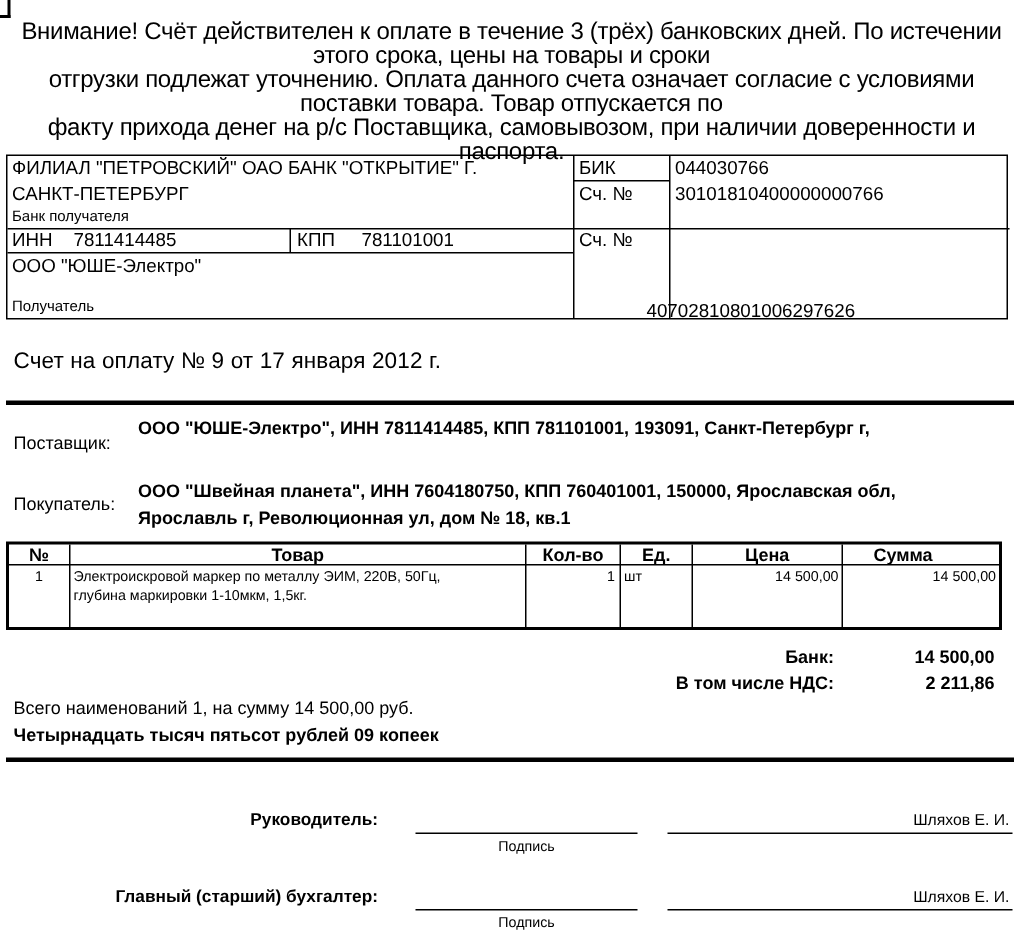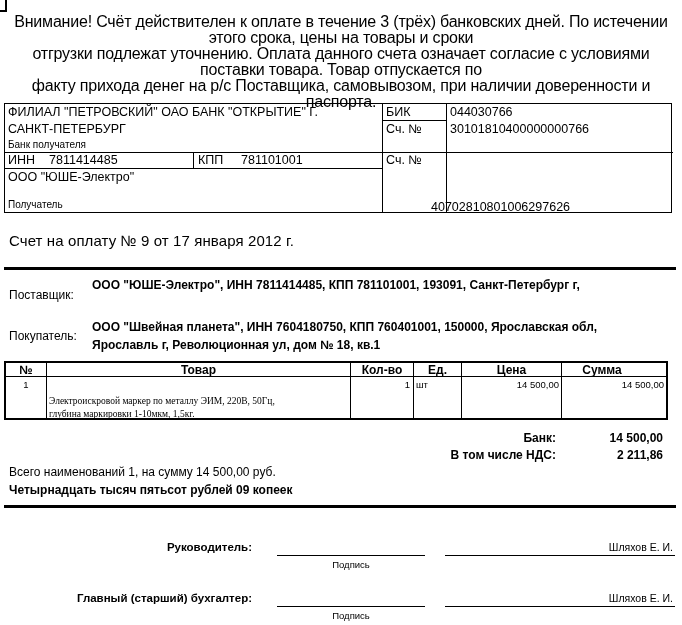--- a/index.html
+++ b/index.html
@@ -110,21 +110,21 @@
   <div class="vline" style="left:555px; top:0; height:55px;"></div>
 
   <div class="th" style="left:0; width:40px;">№</div>
   <div class="th" style="left:41px; width:303px;">Товар</div>
   <div class="th" style="left:345px; width:62px;">Кол-во</div>
   <div class="th" style="left:408px; width:47px;">Ед.</div>
   <div class="th" style="left:456px; width:99px;">Цена</div>
   <div class="th" style="left:544px; width:104px;">Сумма</div>
 
   <div class="td" style="left:0; top:15px; width:40px; text-align:center;">1</div>
-  <div class="td" style="left:43px; top:32px; width:300px;font-family:Liberation Serif, serif;">
+  <div class="td" style="left:43px; top:15px; width:300px;">
     <div>Электроискровой маркер по металлу ЭИМ, 220В, 50Гц,</div>
     <div>глубина маркировки 1-10мкм, 1,5кг.</div>
   </div>
   <div class="td" style="left:345px; top:15px; width:59px; text-align:right;">1</div>
   <div class="td" style="left:410px; top:15px; width:44px;">шт</div>
   <div class="td" style="left:456px; top:15px; width:97px; text-align:right;">14 500,00</div>
   <div class="td" style="left:556px; top:15px; width:102px; text-align:right;">14 500,00</div>
 </div>
 
 <div class="abs totals-label" style="left:400px; top:431px; width:156px;">Банк:</div>

